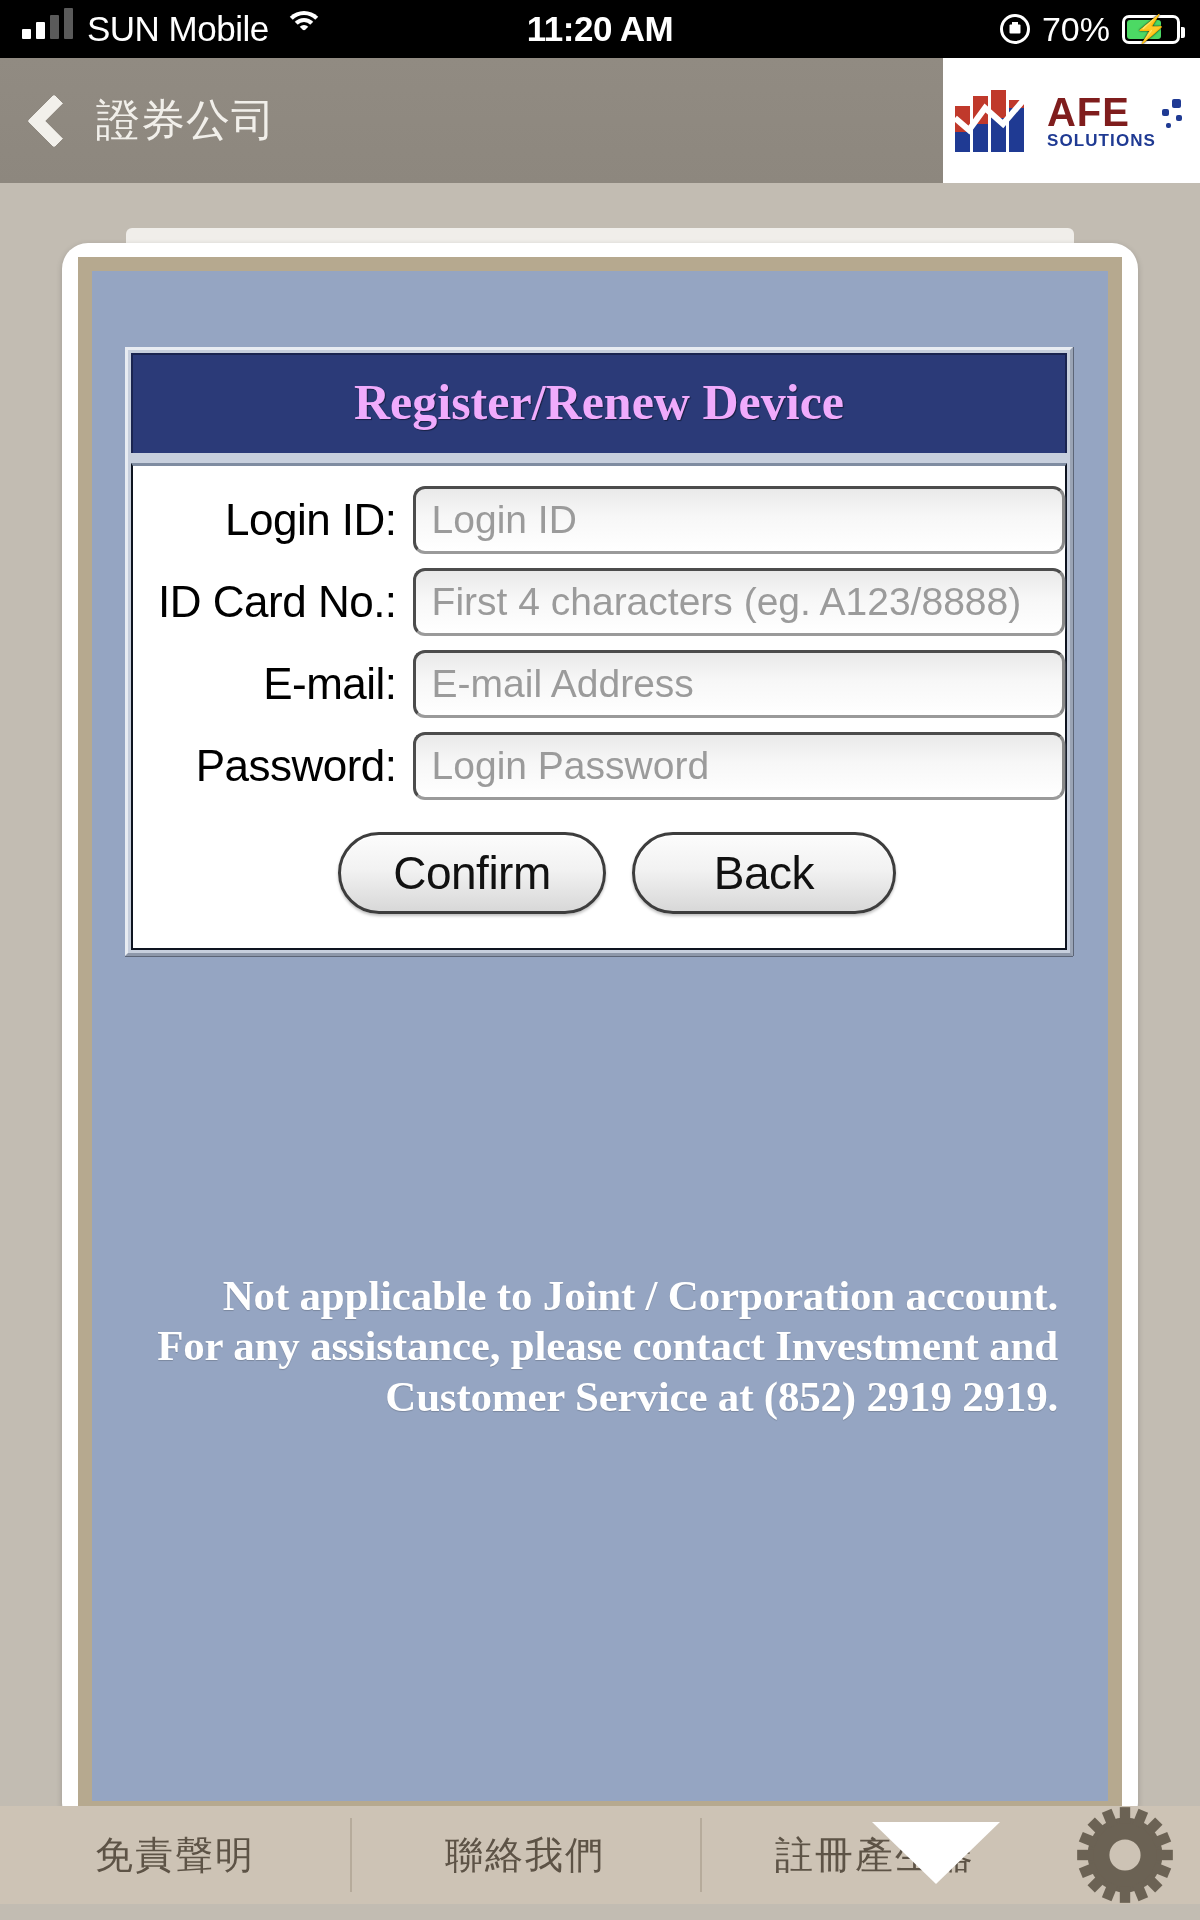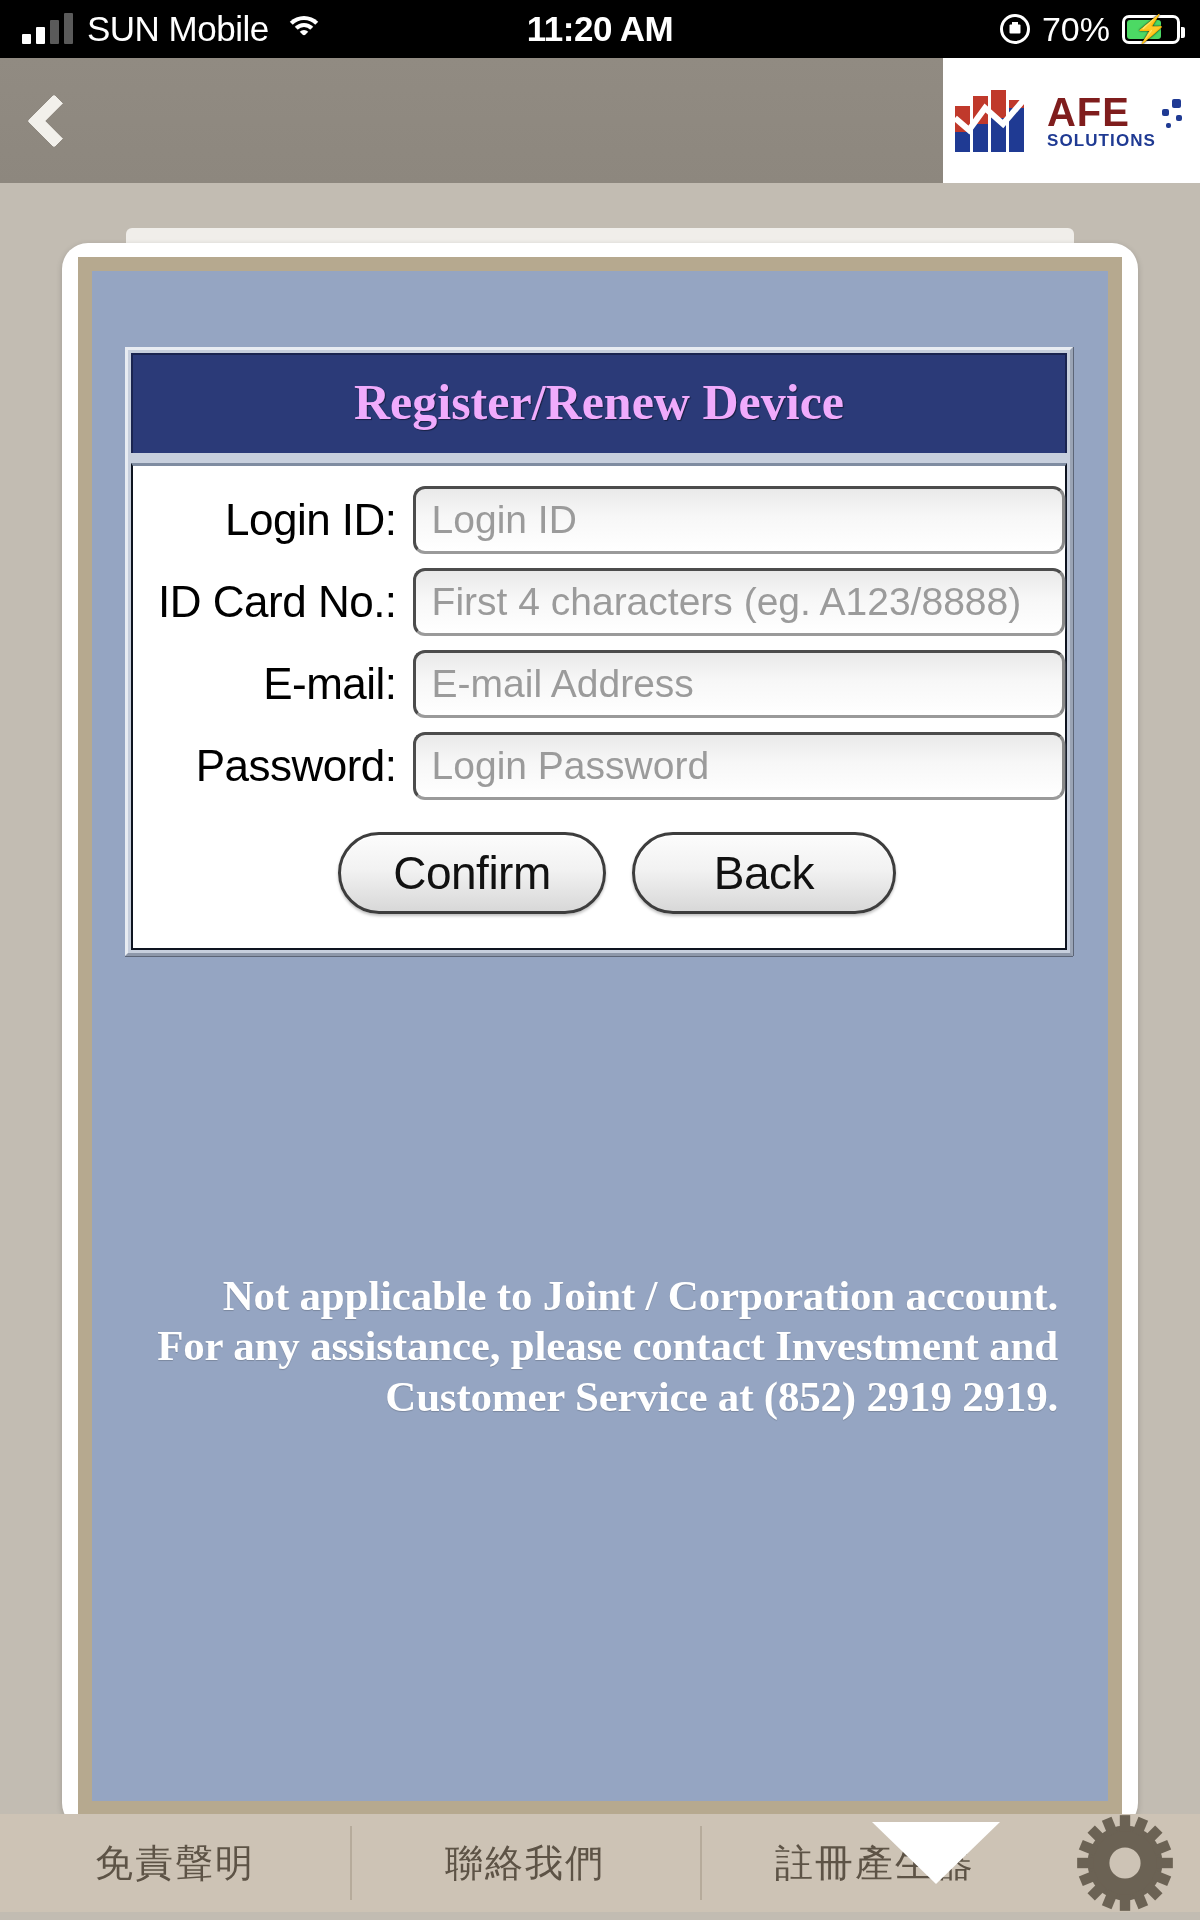--- a/index.html
+++ b/index.html
@@ -8,21 +8,21 @@
     background:#c2bcb2;
     font-family:"Liberation Sans", sans-serif;
   }
   #app{ position:relative; width:1200px; height:1920px; background:#c2bcb2; }
 
   
   .statusbar{
     position:absolute; left:0; top:0; width:1200px; height:58px;
     background:#000; color:#fff; display:flex; align-items:center;
   }
-  .sb-left{ display:flex; align-items:center; gap:14px; padding-left:22px; flex:1; }
+  .sb-left{ display:flex; align-items:flex-start; gap:14px; padding-left:22px; flex:1; }
   .sig{ display:flex; align-items:flex-end; gap:5px; height:30px; }
   .sig i{ display:block; width:9px; border-radius:1px; background:#fff; }
   .sig i:nth-child(1){ height:10px; }
   .sig i:nth-child(2){ height:17px; }
   .sig i:nth-child(3){ height:24px; background:#5a5a5a; }
   .sig i:nth-child(4){ height:31px; background:#5a5a5a; }
   .carrier{ font-size:35px; font-weight:400; letter-spacing:-.5px; }
   .wifi{ width:42px; height:30px; position:relative; }
   .wifi b{ position:absolute; left:50%; transform:translateX(-50%); border:4px solid #fff;
            border-bottom-color:transparent; border-left-color:transparent; border-right-color:transparent;
@@ -133,21 +133,21 @@
   .notice{
     position:absolute; left:36px; top:1000px; width:930px;
     color:#ffffff; font-family:"Liberation Serif", serif; font-weight:700;
     font-size:43px; line-height:1.17; letter-spacing:-.2px;
     text-shadow:0 1px 1px rgba(0,0,0,.18);
   }
   .notice div{ white-space:nowrap;text-align:right; }
 
   
   .tabbar{
-    position:absolute; left:0; bottom:8px; width:1200px; height:98px;
+    position:absolute; left:0; bottom:16px; width:1200px; height:98px;
     background:#cdc3b5; display:flex; align-items:center;
   }
   .tab{
     flex:1; height:98px; display:flex; align-items:center; justify-content:center;
     font-size:38px; color:#5d5346; letter-spacing:2px; position:relative;
     font-family:"Liberation Sans", sans-serif;
   }
   .tab + .tab:before{
     content:""; position:absolute; left:0; top:12px; bottom:12px; width:2px; background:#b6ab9b;
   }
@@ -184,20 +184,21 @@
         <div class="fill"></div>
         <div class="bolt">⚡</div>
       </div>
     </div>
   </div>
 
   <div class="navbar">
     <div class="backbtn">
       <div class="chev"></div>
     </div>
+    <div class="navtitle">證券公司</div>
     <div class="logo">
       <div class="logo-mark">
         <div class="bar r" style="left:0;  height:46px;"></div>
         <div class="bar r" style="left:18px;height:56px;"></div>
         <div class="bar r" style="left:36px;height:62px;"></div>
         <div class="bar r" style="left:54px;height:52px;"></div>
         <div class="bar b" style="left:0;  height:20px;"></div>
         <div class="bar b" style="left:18px;height:28px;"></div>
         <div class="bar b" style="left:36px;height:34px;"></div>
         <div class="bar b" style="left:54px;height:44px;"></div>

